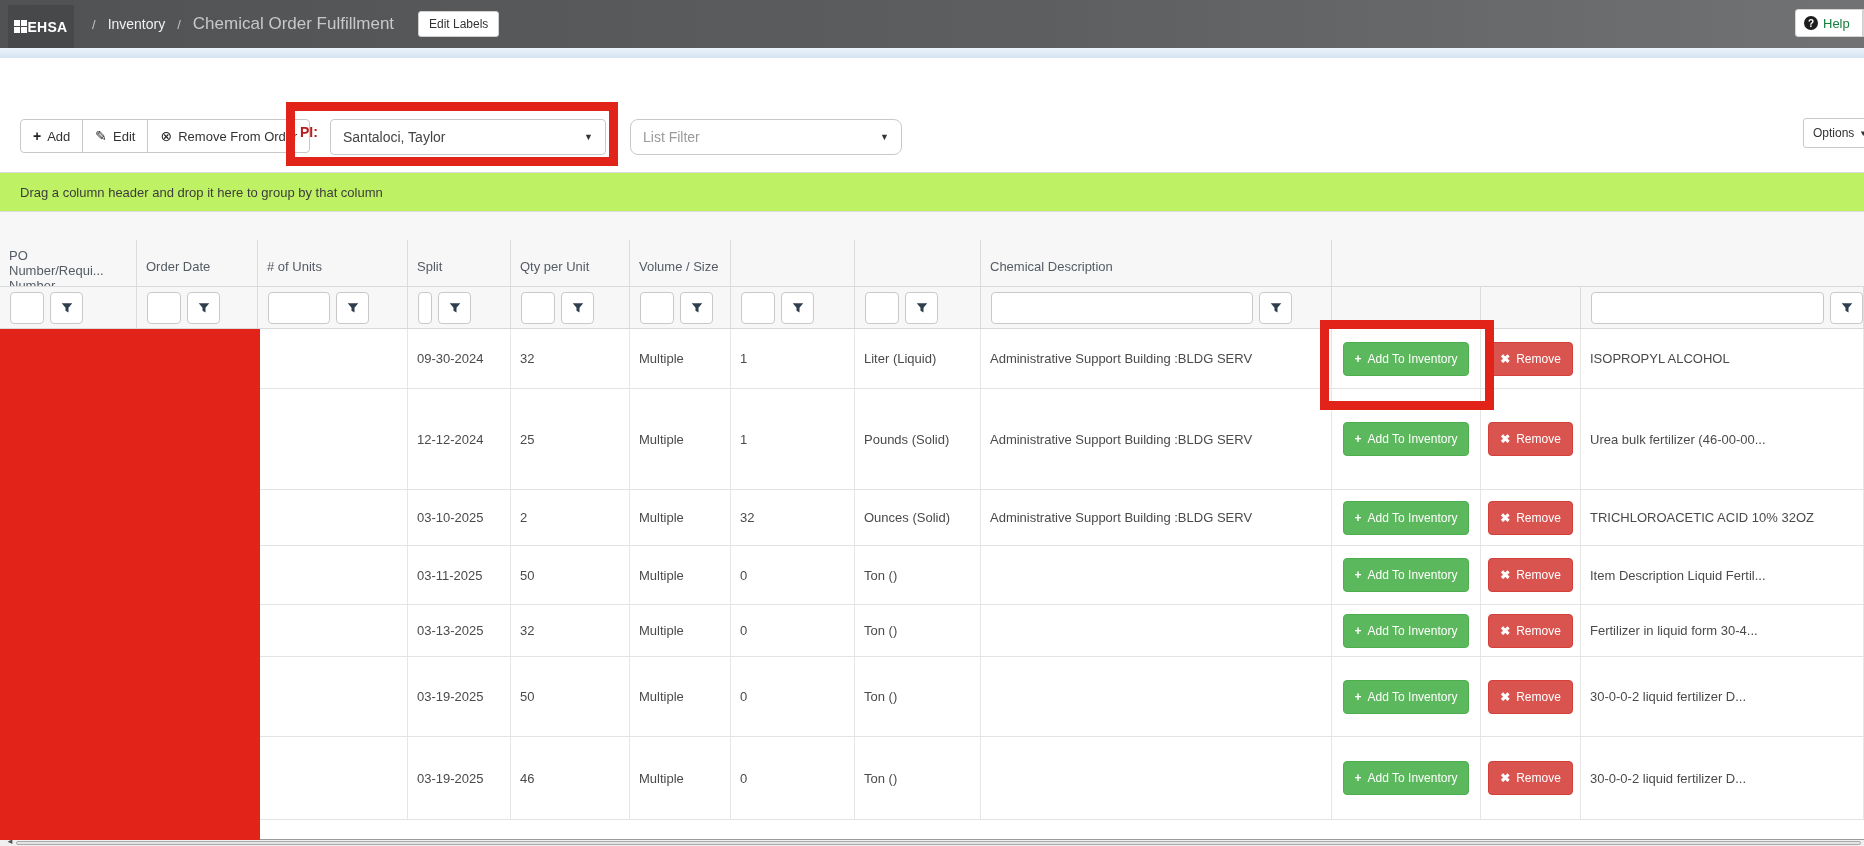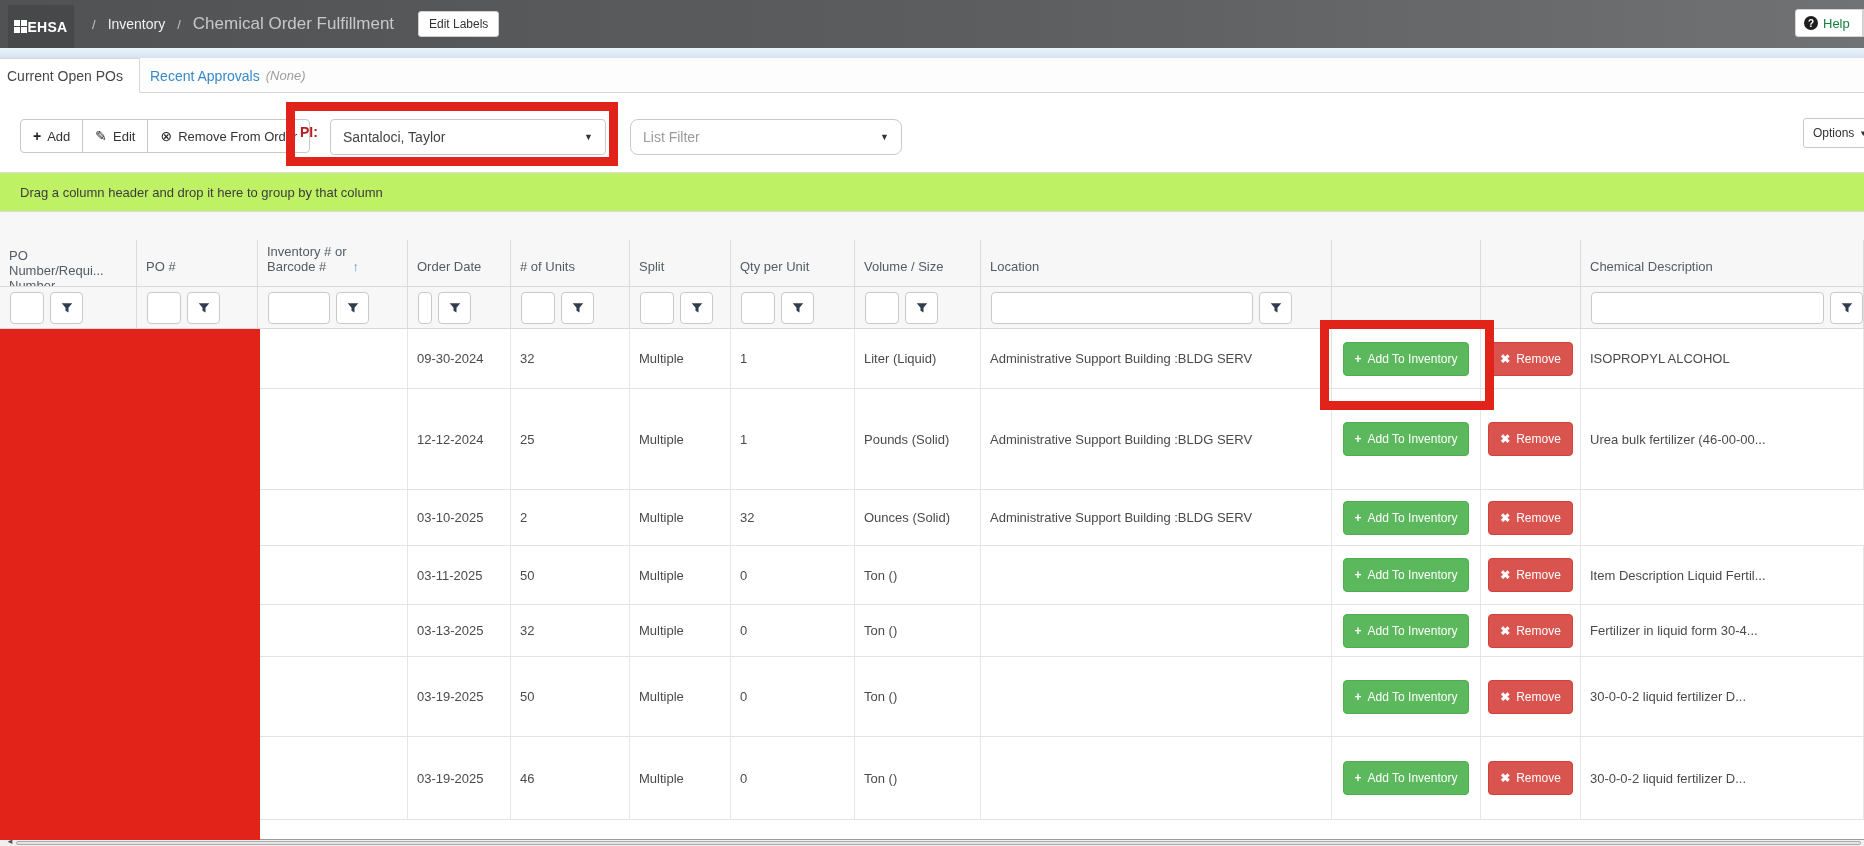--- a/index.html
+++ b/index.html
@@ -135,27 +135,20 @@
     <div class="help-group">
       <div class="help-btn">
         <span class="q-circle">?</span>
         <span class="help-label">Help</span>
       </div>
       <div class="help-divider"></div>
     </div>
   </div>
 
   <div class="bluestrip"></div>
-  <div class="tabs">
-    <div class="tab-active">Current Open POs</div>
-    <div class="tab-inactive">
-      <span class="tab-link">Recent Approvals</span>
-      <span class="tab-none">(None)</span>
-    </div>
-  </div>
 
   <div class="toolbar">
     <div class="btn-group">
       <div class="tb-btn">
         <span class="tb-ico" style="font-weight:bold;">+</span>
         <span>Add</span>
       </div>
       <div class="tb-btn">
         <span class="tb-ico">✎</span>
         <span>Edit</span>
@@ -180,32 +173,25 @@
     </div>
   </div>
 
   <div class="grid">
     <div class="group-panel">Drag a column header and drop it here to group by that column</div>
 
     <div class="hrow">
       <div class="th top">PO
 Number/Requi...
 Number</div>
-      <div class="th">PO #</div>
-      <div class="th">
-        <span>Inventory # or
-Barcode #</span>
-        <span class="sort-arrow">↑</span>
-      </div>
       <div class="th">Order Date</div>
       <div class="th"># of Units</div>
       <div class="th">Split</div>
       <div class="th">Qty per Unit</div>
       <div class="th">Volume / Size</div>
-      <div class="th">Location</div>
       <div class="th"></div>
       <div class="th"></div>
       <div class="th">Chemical Description</div>
     </div>
 
     <div class="frow">
       <div class="fcell">
         <input class="fi-s" style="">
         <div class="fbtn">
           <svg class="funnel-svg" width="12" height="12" viewBox="0 0 16 16">
@@ -355,20 +341,21 @@
         <span class="b-ico">+</span>
         <span>Add To Inventory</span>
       </button>
     </div>
     <div class="td c-btn">
       <button class="btn-remove">
         <span class="b-ico">✖</span>
         <span>Remove</span>
       </button>
     </div>
+    <div class="td">TRICHLOROACETIC ACID 10% 32OZ</div>
   </div>
 
   <div class="trow" style="height: 59px;">
     <div class="td"></div>
     <div class="td"></div>
     <div class="td"></div>
     <div class="td">03-11-2025</div>
     <div class="td">50</div>
     <div class="td">Multiple</div>
     <div class="td">0</div>

